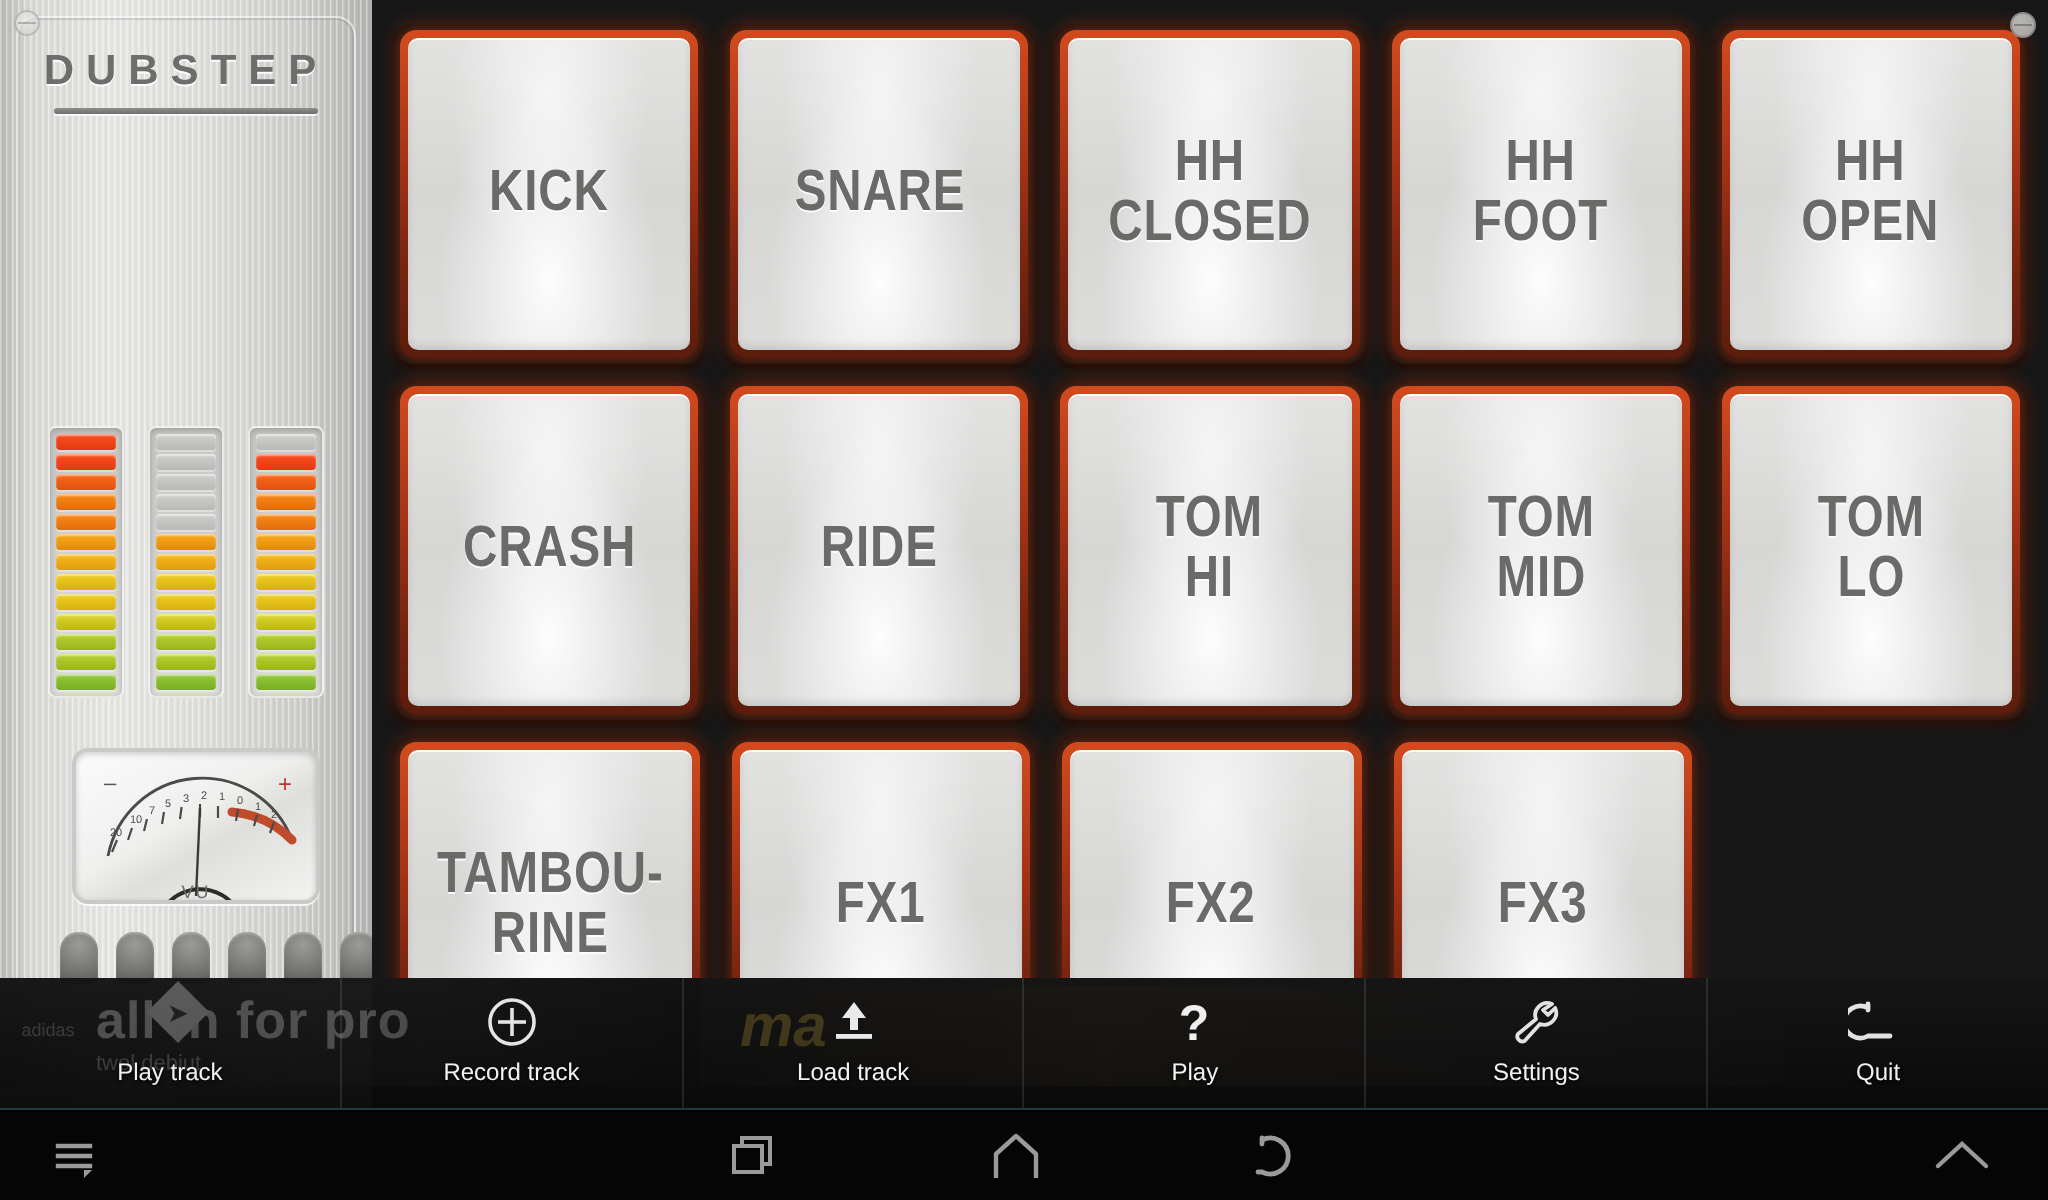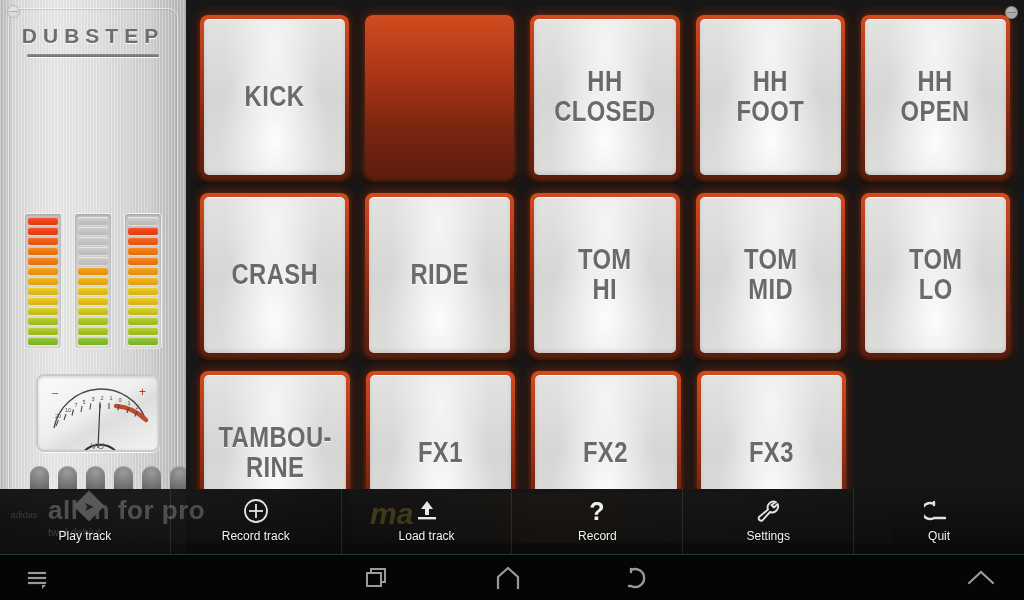--- a/index.html
+++ b/index.html
@@ -297,20 +297,23 @@
           <div class="pad">
             <div class="pad-glow"></div>
             <div class="pad-face">
               <div class="pad-label">KICK</div>
             </div>
           </div>
         </div>
         <div class="pad-cell">
           <div class="pad">
             <div class="pad-glow"></div>
+            <div class="pad-face">
+              <div class="pad-label">SNARE</div>
+            </div>
           </div>
         </div>
         <div class="pad-cell">
           <div class="pad">
             <div class="pad-glow"></div>
             <div class="pad-face">
               <div class="pad-label">HH
 CLOSED</div>
             </div>
           </div>
@@ -462,21 +465,21 @@
           </svg>
         </div>
         <div class="tb-label">Load track</div>
       </div>
       <div class="tb-item">
         <div class="tb-icon">
           <svg width="26" height="28" viewBox="0 0 26 28">
             <text x="13" y="23" font-size="25" font-weight="bold" text-anchor="middle" fill="#efefef" font-family="Liberation Sans, sans-serif">?</text>
           </svg>
         </div>
-        <div class="tb-label">Record</div>
+        <div class="tb-label">Play</div>
       </div>
       <div class="tb-item">
         <div class="tb-icon">
           <svg width="32" height="28" viewBox="0 0 32 28">
             <path d="M24 5 a6 6 0 0 0 -8 7.6 L7 20 a2.5 2.5 0 0 0 3.4 3.4 L18 15 a6 6 0 0 0 7.6 -8 L22 10.5 L19.5 8 Z" fill="none" stroke="#e2e2e2" stroke-width="1.9" stroke-linejoin="round"></path>
           </svg>
         </div>
         <div class="tb-label">Settings</div>
       </div>
       <div class="tb-item">

